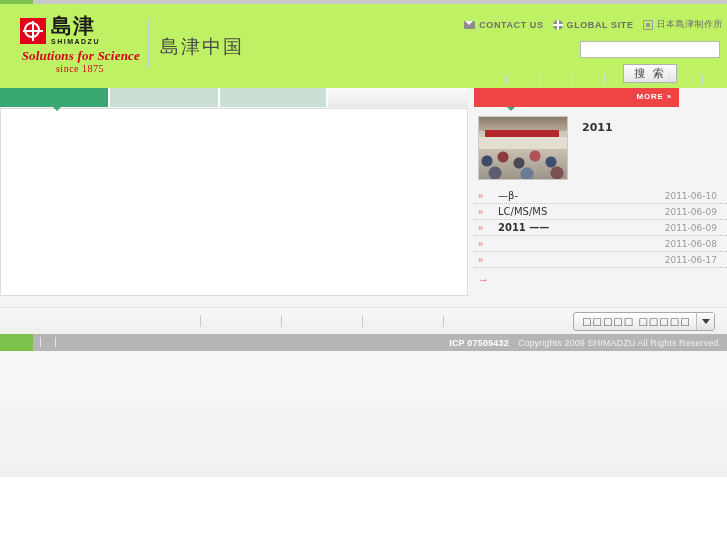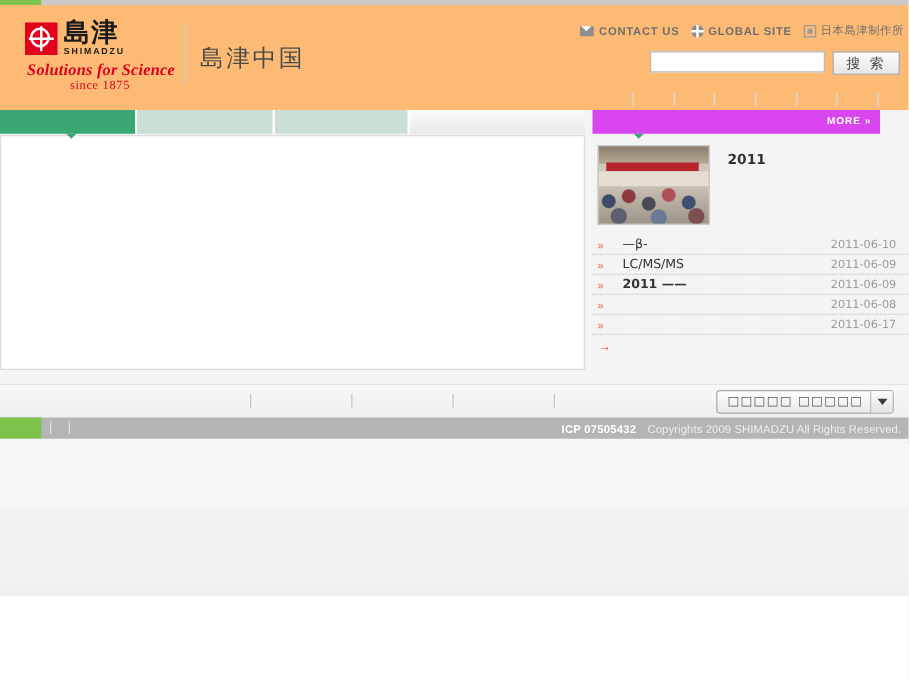--- a/index.html
+++ b/index.html
@@ -29,21 +29,21 @@
     top: 0; left: 0;
     width: 33px; height: 4px;
     background: #7dc24a;
   }
 
   
   .header {
     position: absolute;
     top: 4px; left: 0;
     width: 727px; height: 84px;
-    background: #fdba74;
+    background: #bef264;
   }
   .logo-wrap {
     position: absolute;
     left: 20px; top: 12px;
     width: 120px; height: 58px;
   }
   .logo-top {
     display: flex;
     align-items: center;
     gap: 5px;
@@ -202,21 +202,23 @@
     left: 2px; top: 2px;
     width: 4px; height: 4px;
     background: #9a9a9a;
   }
 
   
   .search-row {
     position: absolute;
     right: 7px; top: 37px;
     display: flex;
+    align-items: center;
     gap: 6px;
+    flex-direction: column;
   }
   .search-input {
     width: 140px;
     height: 17px;
     border: 1px solid #b9b9b9;
     background: #ffffff;
     font-size: 10px;
     padding: 0 3px;
     box-sizing: border-box;
     font-family: "Liberation Sans", sans-serif;
@@ -312,22 +314,22 @@
     box-sizing: border-box;
   }
 
   
   .right-col {
     position: absolute;
     left: 474px; top: 0;
     width: 253px;
   }
   .news-header {
-    width: 230px; height: 19px;
-    background: #d946ef;
+    width: 205px; height: 19px;
+    background: #ef4444;
     position: relative;
     box-sizing: border-box;
   }
   .news-more {
     position: absolute;
     right: 7px; top: 4px;
     color: #ffffff;
     font-size: 8px;
     font-weight: bold;
     letter-spacing: 0.8px;

